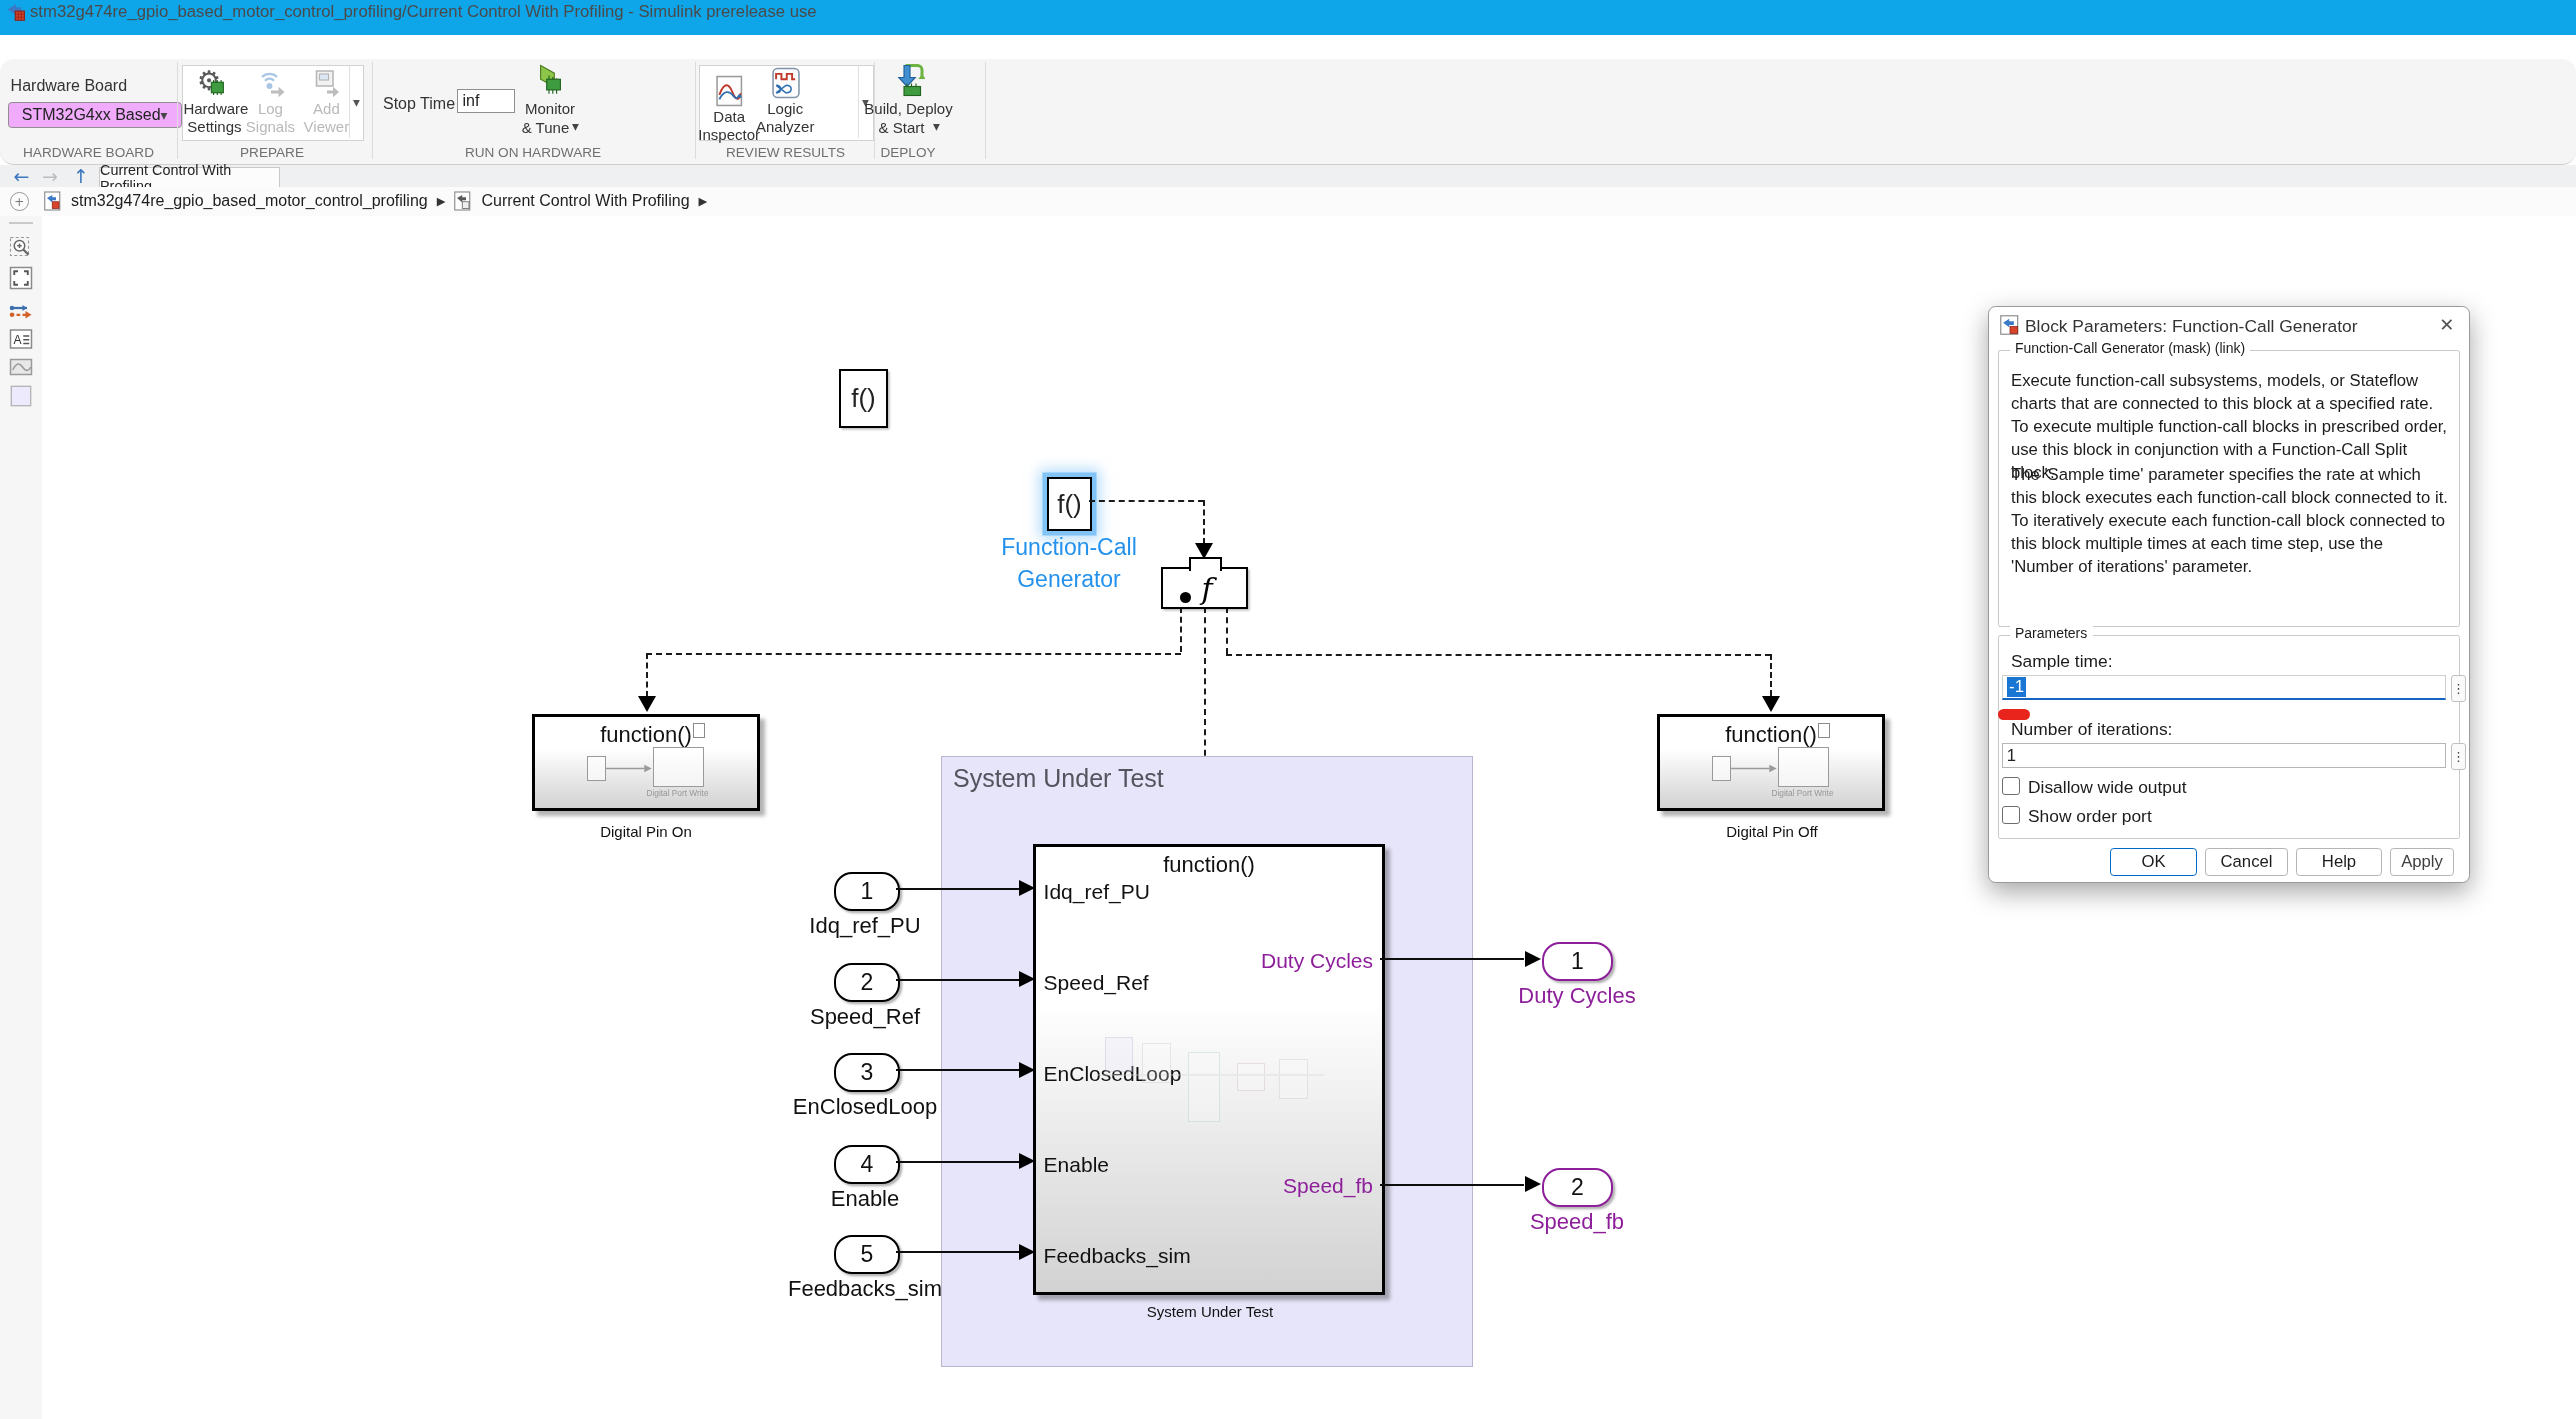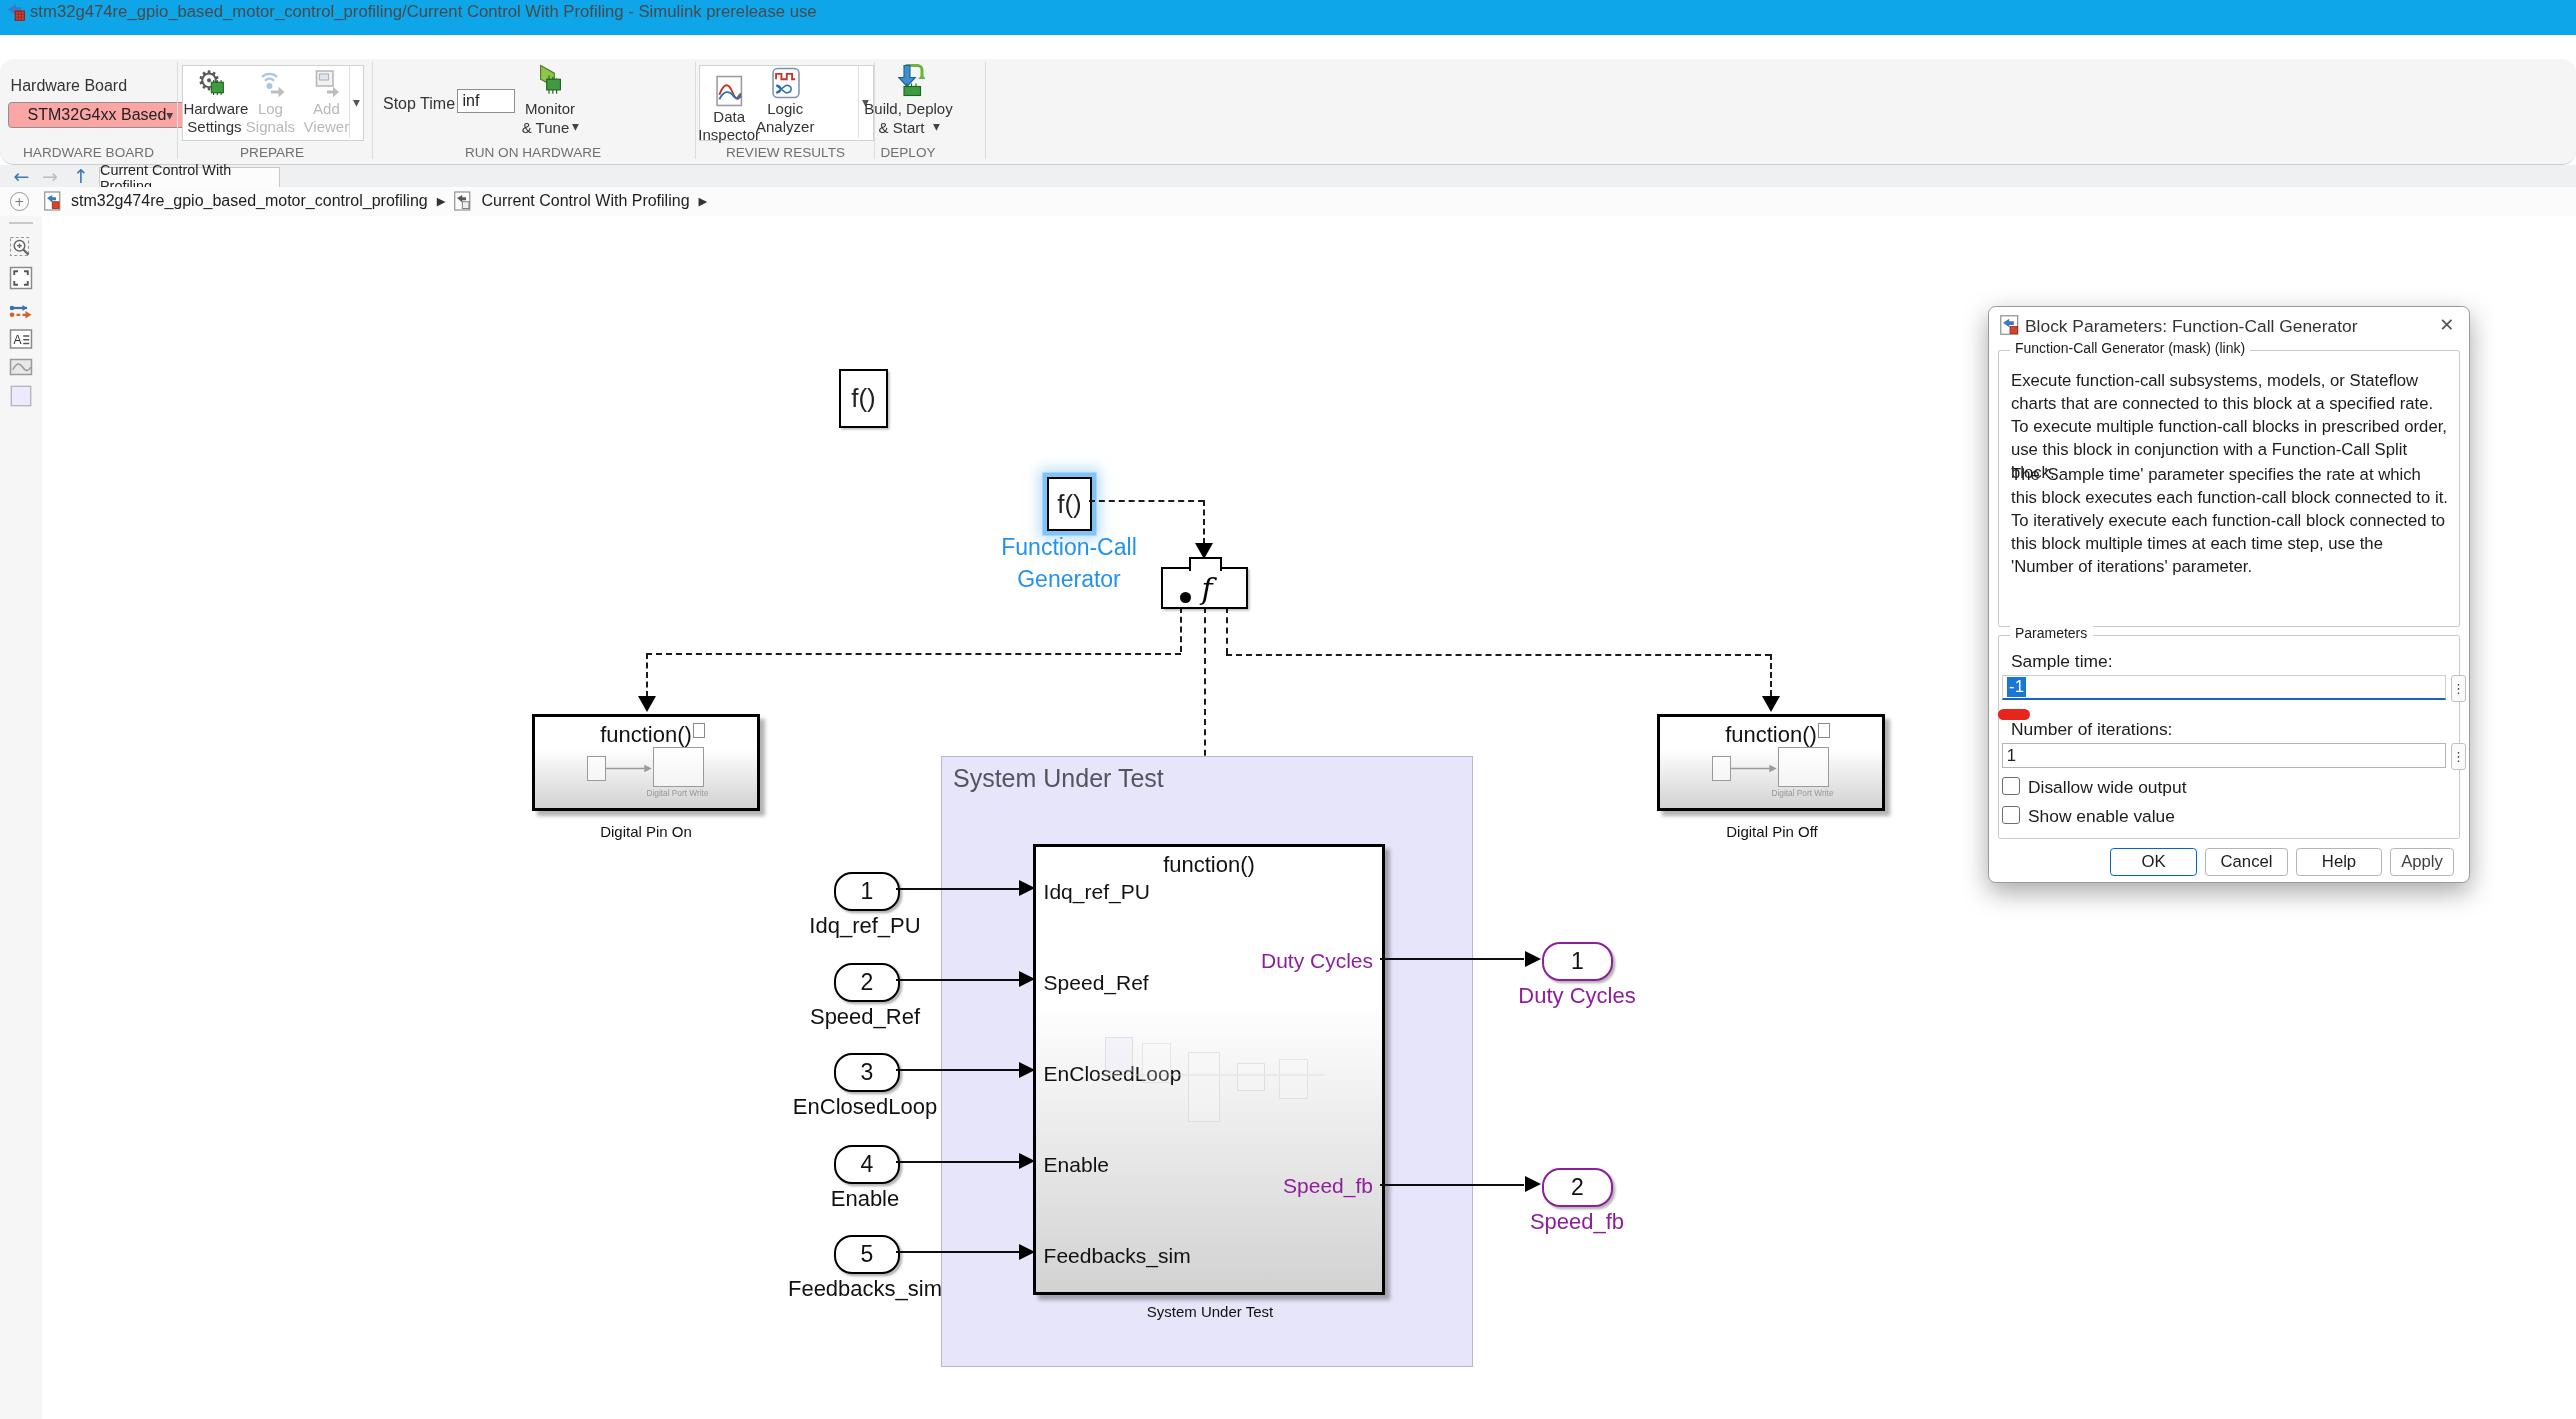--- a/index.html
+++ b/index.html
@@ -15,22 +15,22 @@
         display:flex;align-items:center;justify-content:center;cursor:default;}
   .rtab.active{background:#f5f5f6;color:#262626;top:2.3px;height:34px;}
   .rtab.hl{background:#1d74c7;}
   .ribbon{left:0;top:59px;width:2576px;height:105px;background:#f5f5f6;border-bottom:0.8px solid #cfcfcf;border-radius:14px;}
   .rb-divider{position:absolute;top:3px;width:0.8px;height:97px;background:#dcdcdc;}
   .rb-section-label{position:absolute;top:86px;font-size:13.6px;color:#707070;text-align:center;white-space:nowrap;}
   .rb-item-label{position:absolute;font-size:15px;color:#333;text-align:center;white-space:nowrap;}
   .rb-item-label.dis{color:#b9b9b9;}
   .gallery{position:absolute;background:#fff;border:0.8px solid #d2d2d2;}
   .gal-arrow{position:absolute;border-left:0.8px solid #e0e0e0;display:flex;align-items:center;justify-content:center;color:#555;font-size:13.6px;}
-  .combo{position:absolute;background:#fca5a5;border:0.8px solid #8f8f8f;border-radius:3.8px;font-size:16px;color:#222;
-         display:flex;align-items:center;padding:0 19px;justify-content:flex-start;}
+  .combo{position:absolute;background:#f0abfc;border:0.8px solid #8f8f8f;border-radius:3.8px;font-size:16px;color:#222;
+         display:flex;align-items:center;padding:0 11px;justify-content:center;}
   .navrow{left:0;top:165px;width:2576px;height:23px;background:#eef0f1;border-bottom:0.8px solid #d5d5d5;}
   .doc-tab{position:absolute;left:99px;top:1.5px;width:179px;height:21px;background:#fcfcfc;border:0.8px solid #c9c9c9;border-bottom:none;
            font-size:14.4px;color:#222;display:flex;align-items:center;justify-content:center;}
   .crumbrow{left:0;top:187px;width:2576px;height:29px;background:#fbfbfb;border-bottom:1.5px solid #c2c2c2;}
   .crumbs{position:absolute;left:44px;top:0;height:27px;display:flex;align-items:center;gap:9px;font-size:16px;color:#1d1d1d;}
   
   .palette{left:0;top:216px;width:42px;height:1203px;background:#f6f6f6;border-right:0.8px solid #d9d9d9;}
   .pal-icon{position:absolute;left:9px;width:24px;height:24px;}
   
   .blk{position:absolute;background:#fff;border:2.3px solid #000;box-shadow:2.3px 2.3px 2.3px rgba(0,0,0,.3);
@@ -427,21 +427,21 @@
       <div class="fld-label" style="top:83px">Number of iterations:</div>
       <div class="fld" style="top:107px">
         <span>1</span>
       </div>
       <div class="kebab glyph" style="top:107px">⋮</div>
 
       <div class="cb-box" style="top:141px"></div>
       <div class="cb-label" style="top:141px">Disallow wide output</div>
 
       <div class="cb-box" style="top:170px"></div>
-      <div class="cb-label" style="top:170px">Show enable value</div>
+      <div class="cb-label" style="top:170px">Show order port</div>
     </div>
 
     <div class="dlg-btn primary" style="left:121px;width:85px">
       <span>OK</span>
     </div>
     <div class="dlg-btn" style="left:216px;width:81px">
       <span>Cancel</span>
     </div>
     <div class="dlg-btn" style="left:307px;width:84px">
       <span>Help</span>

